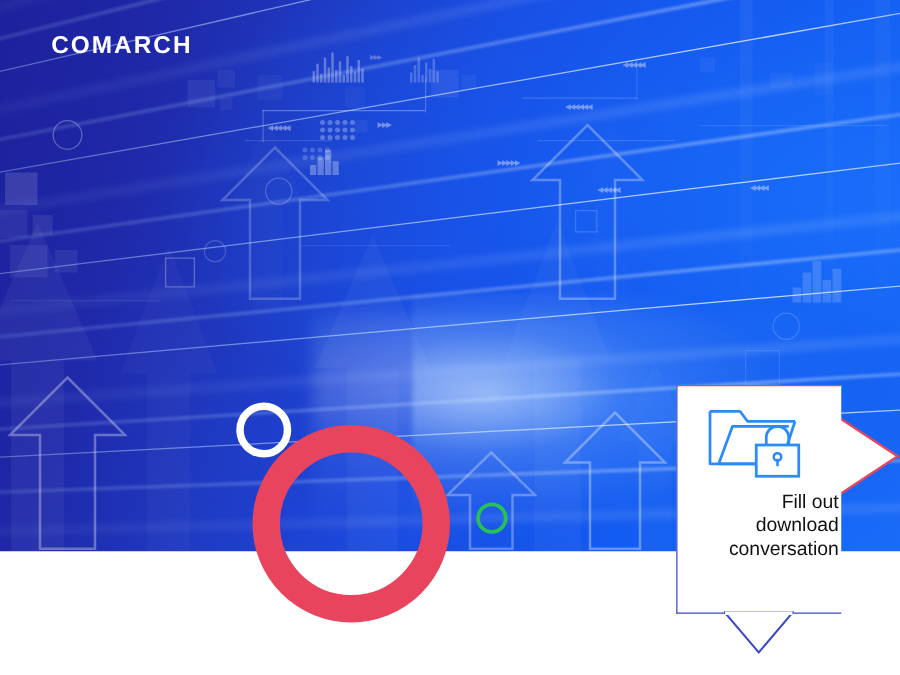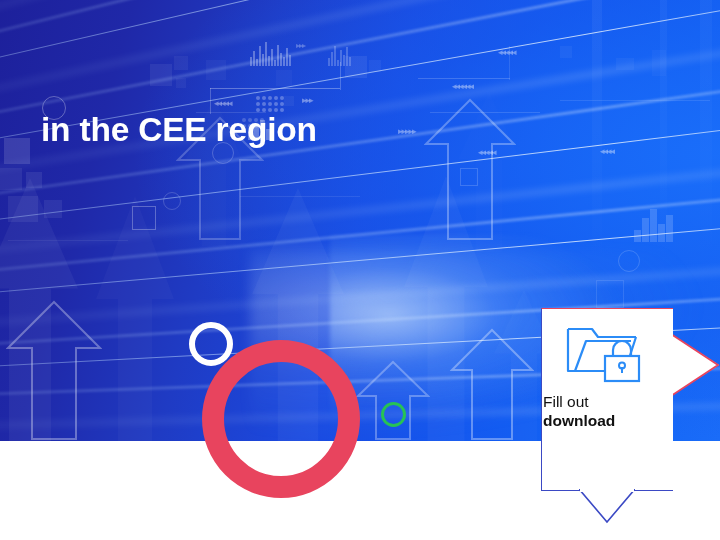--- a/index.html
+++ b/index.html
@@ -77,23 +77,23 @@
   
   #callout{position:absolute;left:541px;top:308px;width:132px;height:183px;}
   #callout .arrowtip{position:absolute;left:130px;top:26px;width:48px;height:62px;
         background:#ffffff;clip-path:polygon(0 0,100% 50%,0 100%);
         border:0;}
   #callout .arrowtipline{position:absolute;left:129px;top:25px;width:50px;height:64px;}
   #callout .box{position:absolute;left:0;top:0;width:132px;height:183px;background:#fff;box-sizing:border-box;
         border-top:1.6px solid #e8445e;border-left:1.6px solid #3b49c4;border-bottom:1.6px solid #3b49c4;}
   #callout .tail{position:absolute;left:38px;top:181px;width:56px;height:36px;}
   #folderlock{position:absolute;left:24px;top:15px;width:82px;height:62px;}
-  #callout .ctext{position:absolute;left:2px;top:84px;width:128px;text-align:left;
+  #callout .ctext{position:absolute;left:2px;top:84px;width:128px;text-align:right;
         font-size:15.5px;line-height:19px;color:#111;}
-  #callout .ctext b{font-weight:bold;}
+  #callout .ctext b{font-weight:normal;}
 </style>
 </head>
 <body>
 
 <div id="stage">
 
   <div id="hero">
 
     <div class="vanish2"></div>
     <div class="vanish"></div>
@@ -270,23 +270,23 @@
       <i class="soft" style="top:20%;transform:rotate(-20deg)"></i>
       <i style="top:17%;transform:rotate(-22deg)"></i>
       <i class="thick" style="top:78%;transform:rotate(-2deg)"></i>
       <i class="soft" style="top:82%;transform:rotate(-1.5deg)"></i>
     </div>
 
     <div class="band" style="left:592px;width:10px;opacity:.5"></div>
     <div class="band" style="left:660px;width:7px;opacity:.4"></div>
     <div class="band" style="left:700px;width:12px;opacity:.35"></div>
 
+    <div id="comarch">COMARCH</div>
 
     <div id="headline">
-      <div class="l3">in the CEE region</div>
     </div>
   </div>
 
   <div id="white-ring"></div>
   <div id="green-ring"></div>
   <div id="pink-ring"></div>
 
 
   <div id="callout">
 
@@ -314,16 +314,17 @@
         <rect x="40" y="33" width="34" height="25" fill="#ffffff" stroke="#2b8cf7" stroke-width="2.2"></rect>
         <path d="M48 33 v-6 a9 9 0 0 1 18 0 v6" fill="none" stroke="#2b8cf7" stroke-width="2.2"></path>
         <circle cx="57" cy="42.5" r="3" fill="none" stroke="#2b8cf7" stroke-width="2"></circle>
         <line x1="57" y1="44" x2="57" y2="50" stroke="#2b8cf7" stroke-width="2"></line>
       </svg>
     </div>
 
     <div class="ctext">
       <div>Fill out</div>
       <div><b>download</b></div>
+      <div><b>conversation</b></div>
     </div>
   </div>
 
 </div>
 
 </body></html>

